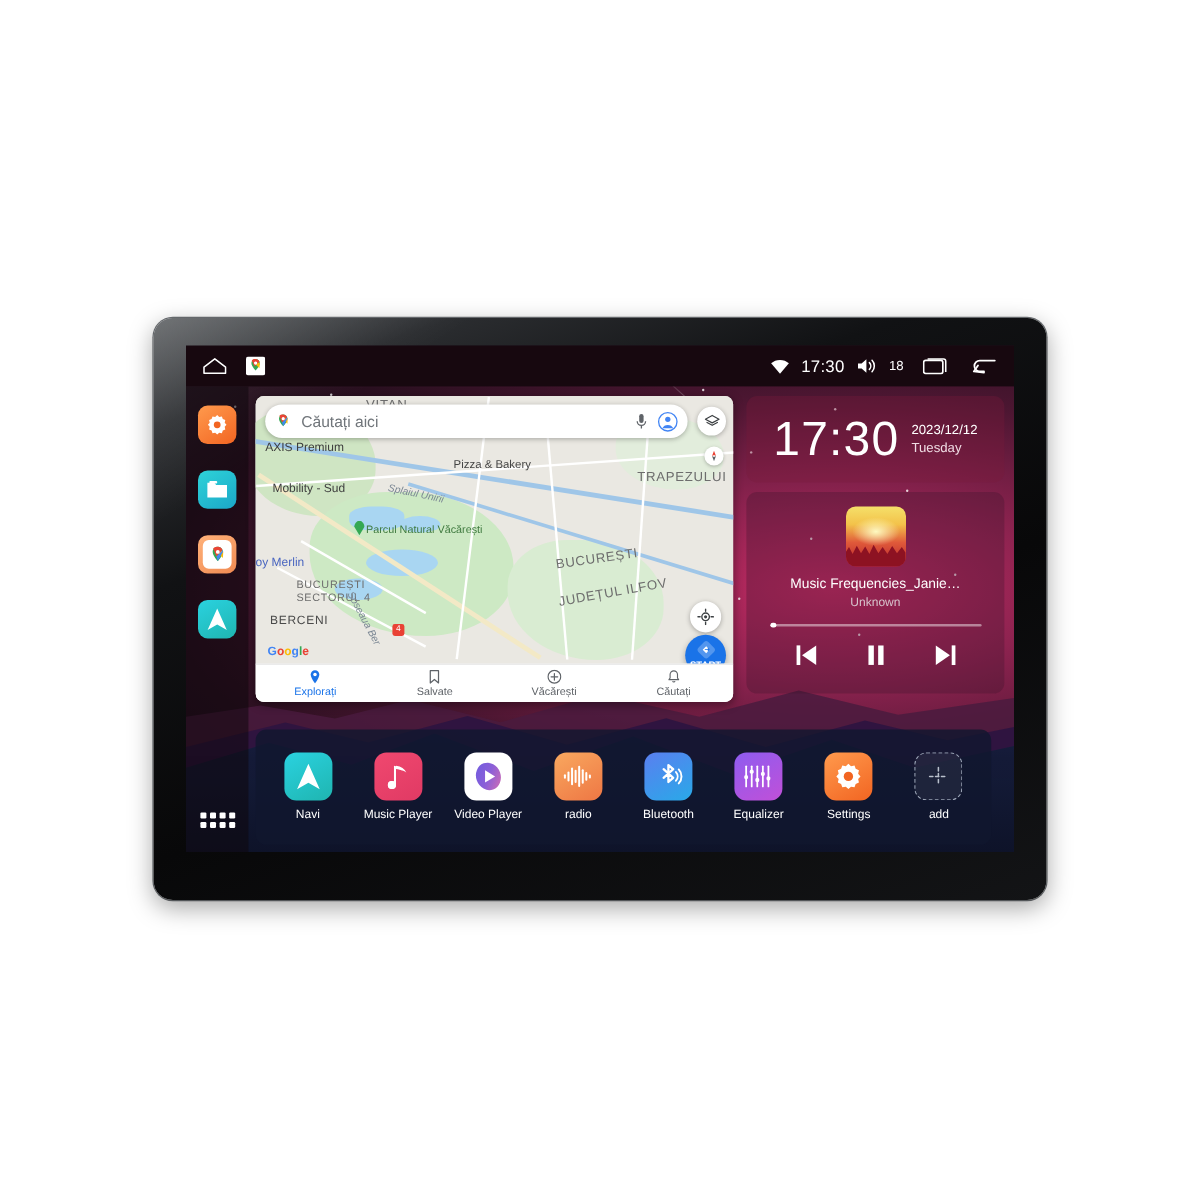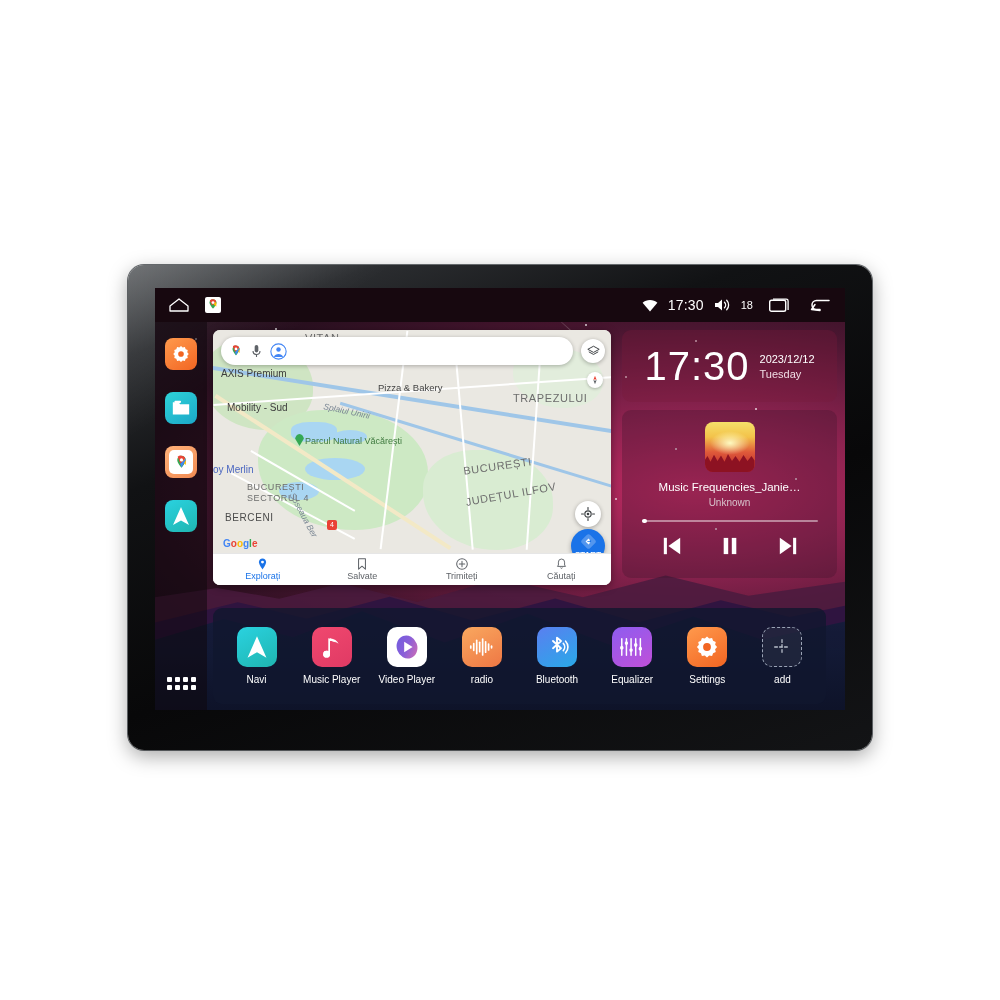--- a/index.html
+++ b/index.html
@@ -319,21 +319,21 @@
             <div class="map-road" style="left:180px;top:0;width:1.5px;height:220px;transform:rotate(7deg);"></div>
             <div class="map-road" style="left:250px;top:20px;width:1.5px;height:200px;transform:rotate(-5deg);"></div>
             <div class="map-road" style="left:320px;top:10px;width:1.5px;height:210px;transform:rotate(4deg);"></div>
             <div class="map-road" style="left:30px;top:150px;width:120px;height:1.5px;transform:rotate(30deg);"></div>
             <div class="map-road" style="left:10px;top:175px;width:140px;height:1.5px;transform:rotate(28deg);"></div>
 
             <div class="map-label city" style="left:92px;top:2px;">VITAN</div>
             <div class="map-label place" style="left:8px;top:38px;">AXIS Premium</div>
             <div class="map-label place" style="left:14px;top:72px;">Mobility - Sud</div>
             <div class="map-label poi" style="left:165px;top:52px;">Pizza &amp; Bakery</div>
-            <div class="map-label city" style="left:300px;top:62px;">TRAPEZULUI</div>
+            <div class="map-label city" style="left:318px;top:62px;">TRAPEZULUI</div>
             <div class="map-label" style="left:110px;top:76px;transform:rotate(12deg);color:#7b8794;font-style:italic;">Splaiul Unirii</div>
             <div class="map-pin" style="left:82px;top:104px;"></div>
             <div class="map-label park" style="left:92px;top:106px;">Parcul Natural Văcărești</div>
             <div class="map-label" style="left:0;top:134px;color:#4a66c0;font-size:10px;">oy Merlin</div>
             <div class="map-label city" style="left:250px;top:130px;transform:rotate(-8deg);">BUCUREȘTI</div>
             <div class="map-label city" style="left:34px;top:152px;font-size:9px;">BUCUREȘTI</div>
             <div class="map-label city" style="left:34px;top:163px;font-size:9px;">SECTORUL 4</div>
             <div class="map-label city" style="left:252px;top:158px;transform:rotate(-10deg);">JUDEȚUL ILFOV</div>
             <div class="map-label city" style="left:12px;top:182px;font-size:10px;color:#4a4a4a;">BERCENI</div>
             <div class="map-label" style="left:66px;top:180px;transform:rotate(62deg);color:#7b8794;font-style:italic;">Șoseaua Ber</div>
@@ -343,20 +343,21 @@
           <div id="map-search">
             <span class="icon">
               <svg width="14" height="14" viewBox="0 0 16 16">
                   <path d="M8 1.6c-2.2 0-4 1.8-4 4 0 2.9 4 7.2 4 7.2s4-4.3 4-7.2c0-2.2-1.8-4-4-4z" fill="#34a853"></path>
                   <path d="M4.4 2.7 12 10.4 12.3 5.3z" fill="#fbbc05"></path>
                   <path d="M8 1.6c1.6 0 3 .9 3.6 2.3L6.9 9.2 4.4 2.7A4 4 0 018 1.6z" fill="#ea4335"></path>
                   <path d="M11.9 4.2c.1.45.15.9.1 1.4l-4 7.2-1.1-3.6z" fill="#4285f4"></path>
                   <circle cx="8" cy="5.6" r="1.5" fill="#fff"></circle>
                 </svg>
             </span>
+            <span class="txt">Căutați aici</span>
             <span class="icon">
               <svg width="11" height="15" viewBox="0 0 12 16">
                   <rect x="4" y="1" width="4" height="8" rx="2" fill="#5f6368"></rect>
                   <path d="M2.2 7.5a3.8 3.8 0 007.6 0" stroke="#5f6368" stroke-width="1.2" fill="none"></path>
                   <path d="M6 11.3V14" stroke="#5f6368" stroke-width="1.2"></path>
                 </svg>
             </span>
             <span class="icon">
               <svg width="17" height="17" viewBox="0 0 20 20">
                   <circle cx="10" cy="10" r="9" fill="none" stroke="#4285f4" stroke-width="1.3"></circle>
@@ -415,21 +416,21 @@
               </span>
               <span class="lbl">Salvate</span>
             </div>
             <div class="nav-item">
               <span class="icon">
                 <svg width="12" height="12" viewBox="0 0 14 14">
                     <circle cx="7" cy="7" r="6.2" fill="none" stroke="#5f6368" stroke-width="1.2"></circle>
                     <path d="M7 3.8v6.4M3.8 7h6.4" stroke="#5f6368" stroke-width="1.2" stroke-linecap="round"></path>
                   </svg>
               </span>
-              <span class="lbl">Trimiteți</span>
+              <span class="lbl">Văcărești</span>
             </div>
             <div class="nav-item">
               <span class="icon">
                 <svg width="11" height="12" viewBox="0 0 12 14">
                     <path d="M6 1.2a3.6 3.6 0 013.6 3.6v3.4l1.1 1.6H1.3l1.1-1.6V4.8A3.6 3.6 0 016 1.2z" fill="none" stroke="#5f6368" stroke-width="1.1" stroke-linejoin="round"></path>
                     <path d="M4.8 11.2a1.3 1.3 0 002.4 0" stroke="#5f6368" stroke-width="1.1" fill="none"></path>
                   </svg>
               </span>
               <span class="lbl">Căutați</span>
             </div>

